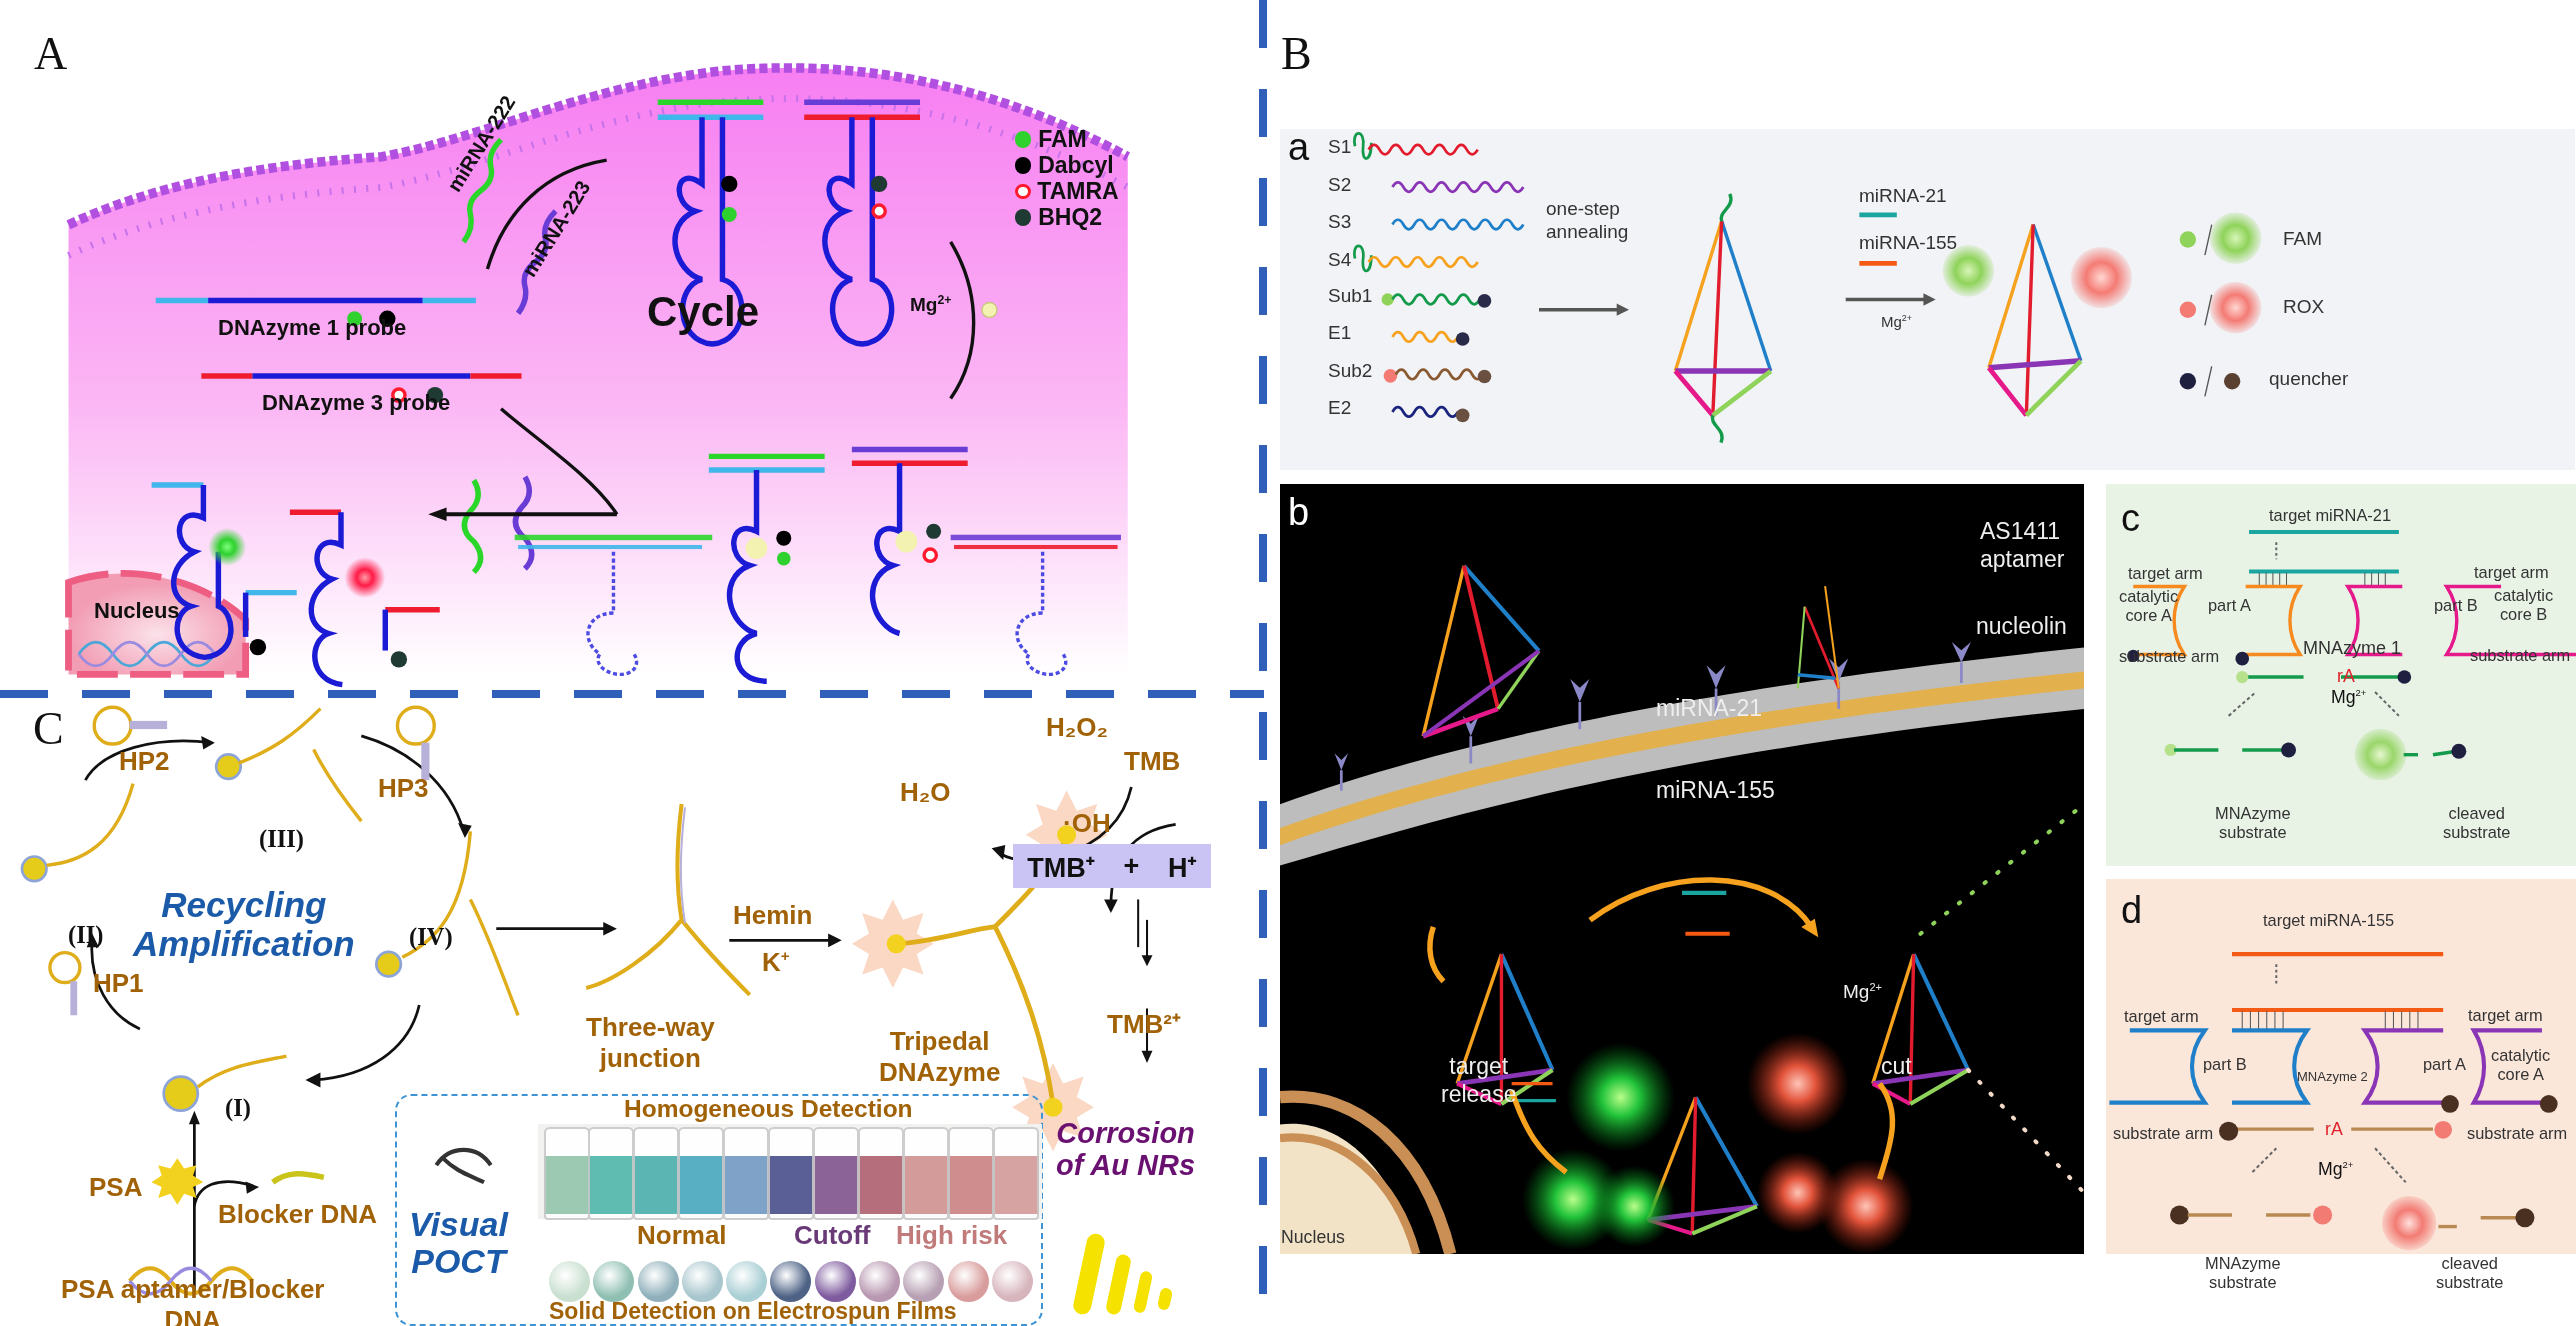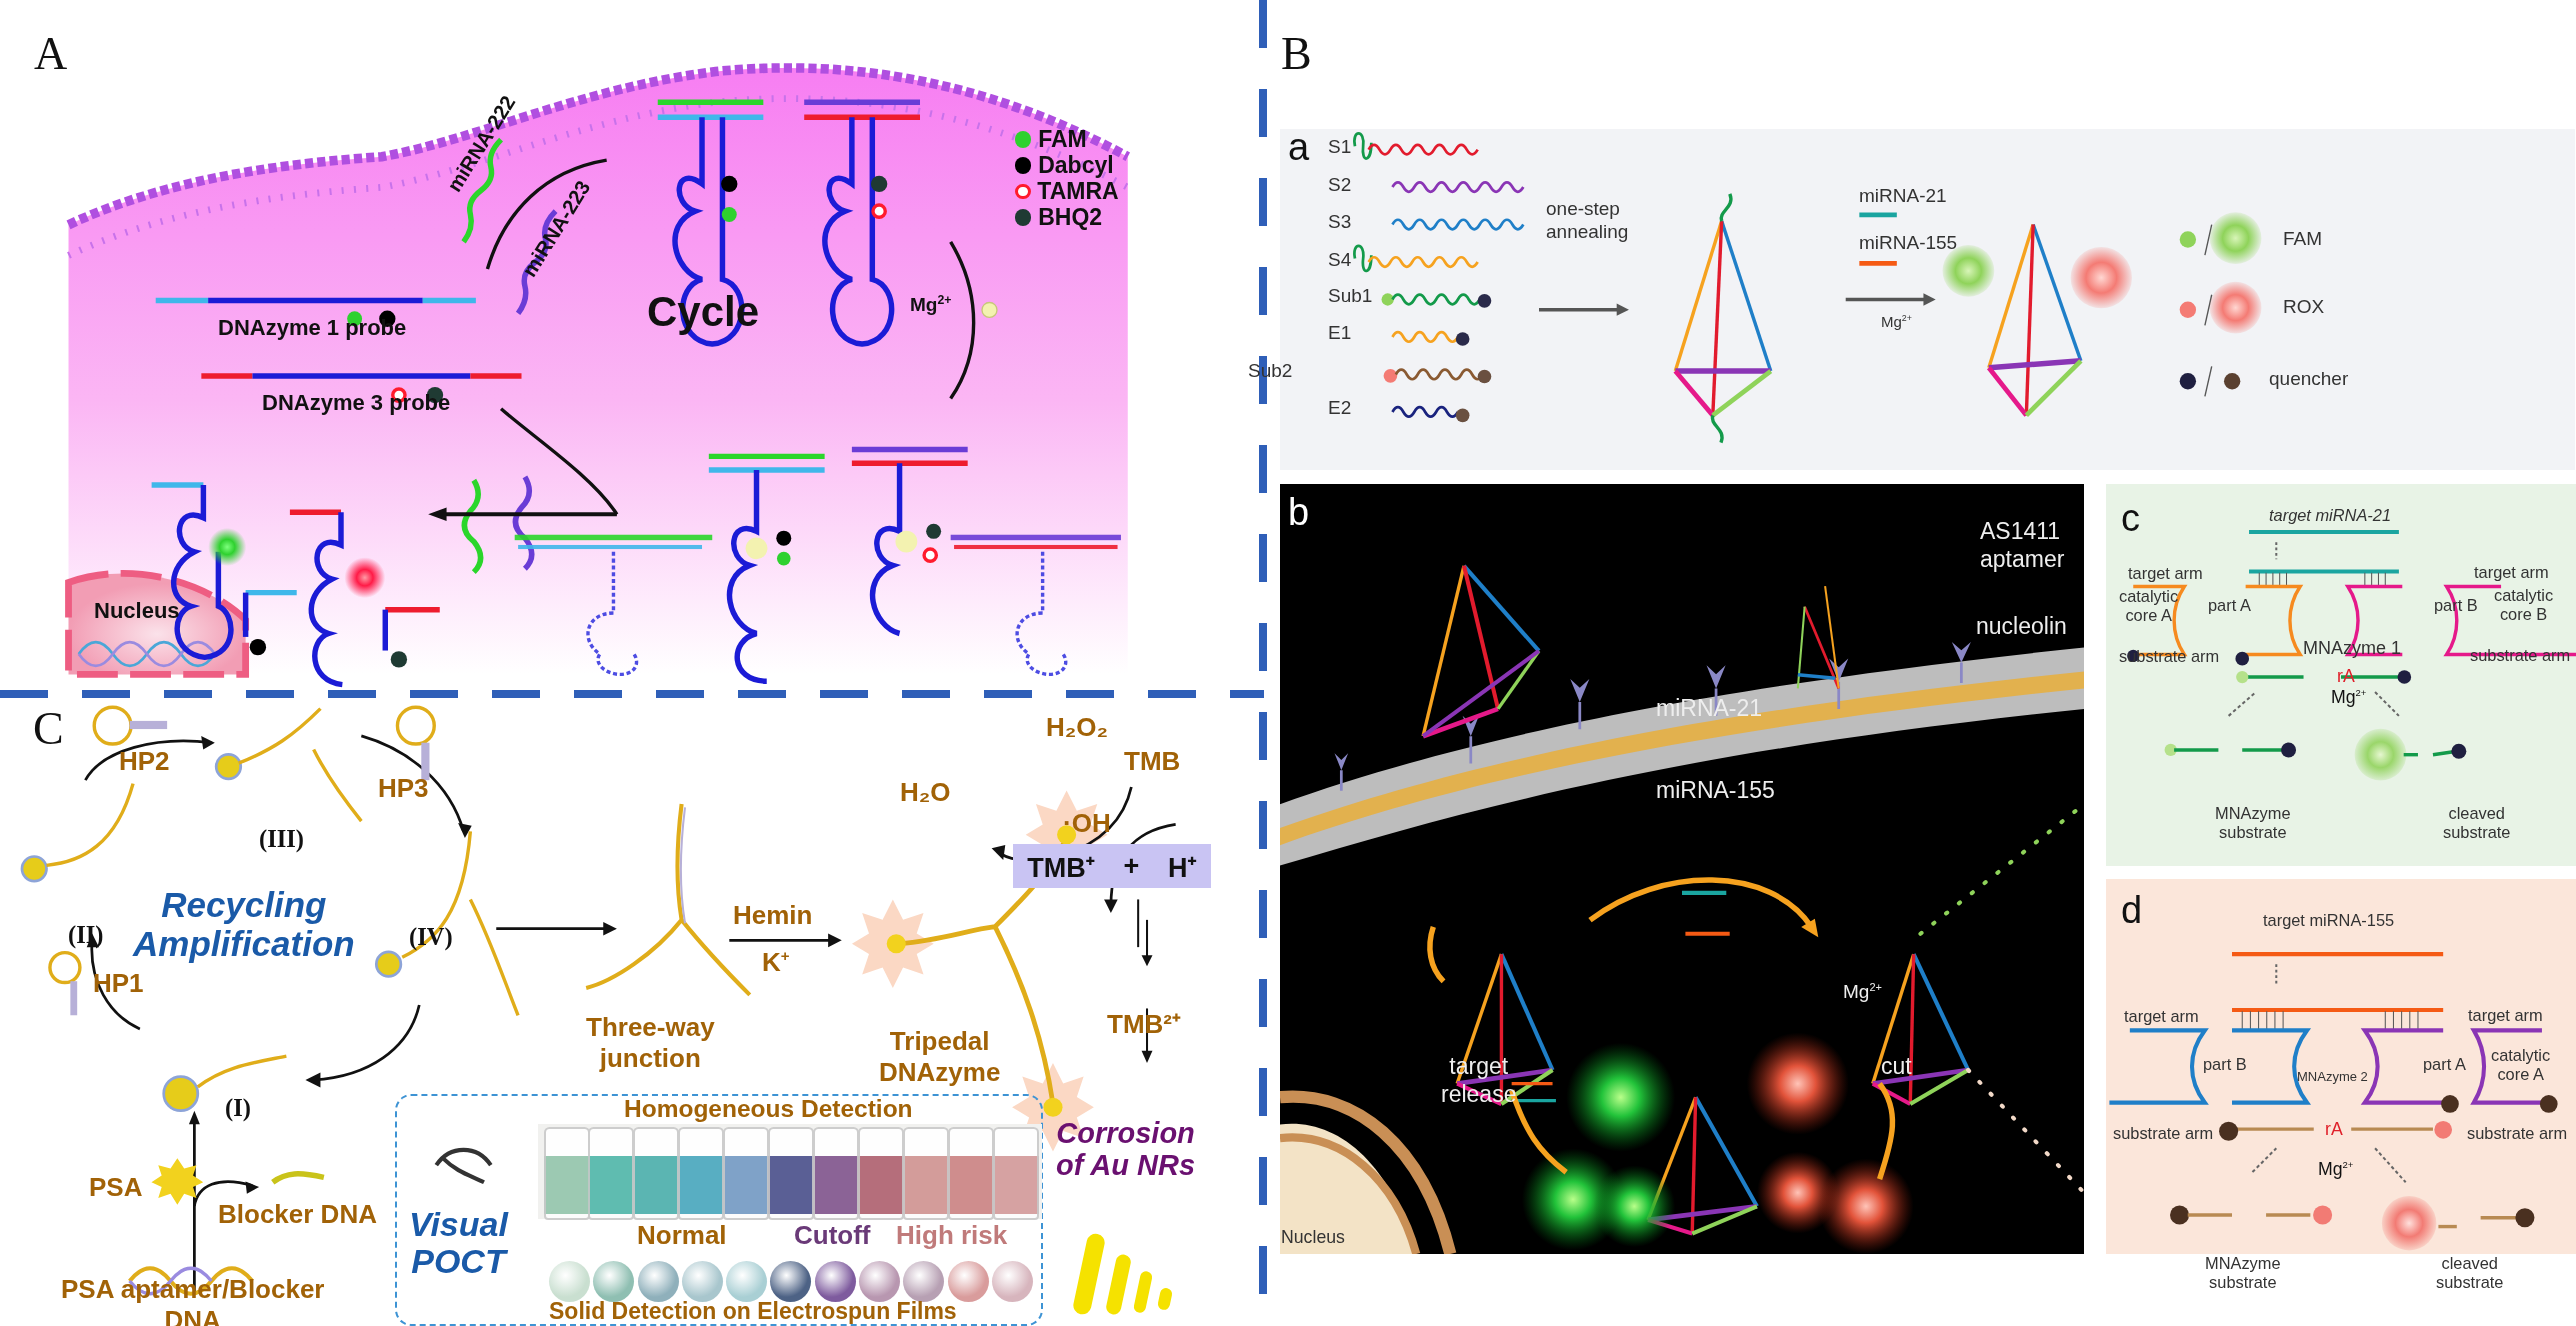--- a/index.html
+++ b/index.html
@@ -190,21 +190,21 @@
 
 <div id="panel-a-box"></div>
 <div class="sub-letter" style="left:1288px;top:126px;">a</div>
 
 <div class="strand-label" style="left:1328px;top:136px;">S1</div>
 <div class="strand-label" style="left:1328px;top:174px;">S2</div>
 <div class="strand-label" style="left:1328px;top:211px;">S3</div>
 <div class="strand-label" style="left:1328px;top:249px;">S4</div>
 <div class="strand-label" style="left:1328px;top:285px;">Sub1</div>
 <div class="strand-label" style="left:1328px;top:322px;">E1</div>
-<div class="strand-label" style="left:1248px;top:360px;">Sub2</div>
+<div class="strand-label" style="left:1328px;top:360px;">Sub2</div>
 <div class="strand-label" style="left:1328px;top:397px;">E2</div>
 
 <svg class="abs" style="left:1280px;top:129px;" width="1295" height="341" viewBox="0 0 1900 500">
   <defs>
     <radialGradient id="famBall">
         <stop offset="0" stop-color="#d8f5b8"></stop>
         <stop offset="0.5" stop-color="#8fd35a"></stop>
         <stop offset="1" stop-color="rgba(143,211,90,0.15)"></stop>
       </radialGradient>
     <radialGradient id="roxBall">
@@ -434,21 +434,21 @@
   <circle cx="95" cy="390" r="9" fill="#b5e18a"></circle>
     <line x1="100" y1="390" x2="165" y2="390" stroke="#139a4a" stroke-width="5"></line>
     <line x1="200" y1="390" x2="265" y2="390" stroke="#139a4a" stroke-width="5"></line>
     <circle cx="268" cy="390" r="11" fill="#1f1f40"></circle>
   <circle cx="403" cy="397" r="38" fill="url(#cGlow)"></circle>
     <line x1="437" y1="397" x2="458" y2="397" stroke="#139a4a" stroke-width="5"></line>
     <line x1="480" y1="397" x2="515" y2="392" stroke="#139a4a" stroke-width="5"></line>
     <circle cx="518" cy="392" r="11" fill="#1f1f40"></circle>
 </svg>
 <div class="sub-letter" style="left:2121px;top:497px;">c</div>
-<div class="grey-txt" style="left:2269px;top:506px;font-style:italic;">target miRNA-21</div>
+<div class="grey-txt" style="left:2269px;top:506px;">target miRNA-21</div>
 <div class="grey-txt" style="left:2128px;top:564px;">target arm</div>
 <div class="grey-txt" style="left:2474px;top:563px;">target arm</div>
 <div class="grey-txt" style="left:2119px;top:587px;white-space:pre;">catalytic
 core A</div>
 <div class="grey-txt" style="left:2494px;top:586px;white-space:pre;">catalytic
 core B</div>
 <div class="grey-txt" style="left:2208px;top:596px;">part A</div>
 <div class="grey-txt" style="left:2434px;top:596px;">part B</div>
 <div class="grey-txt" style="left:2303px;top:638px;font-size:18px;">MNAzyme 1</div>
 <div class="grey-txt" style="left:2119px;top:647px;">substrate arm</div>

